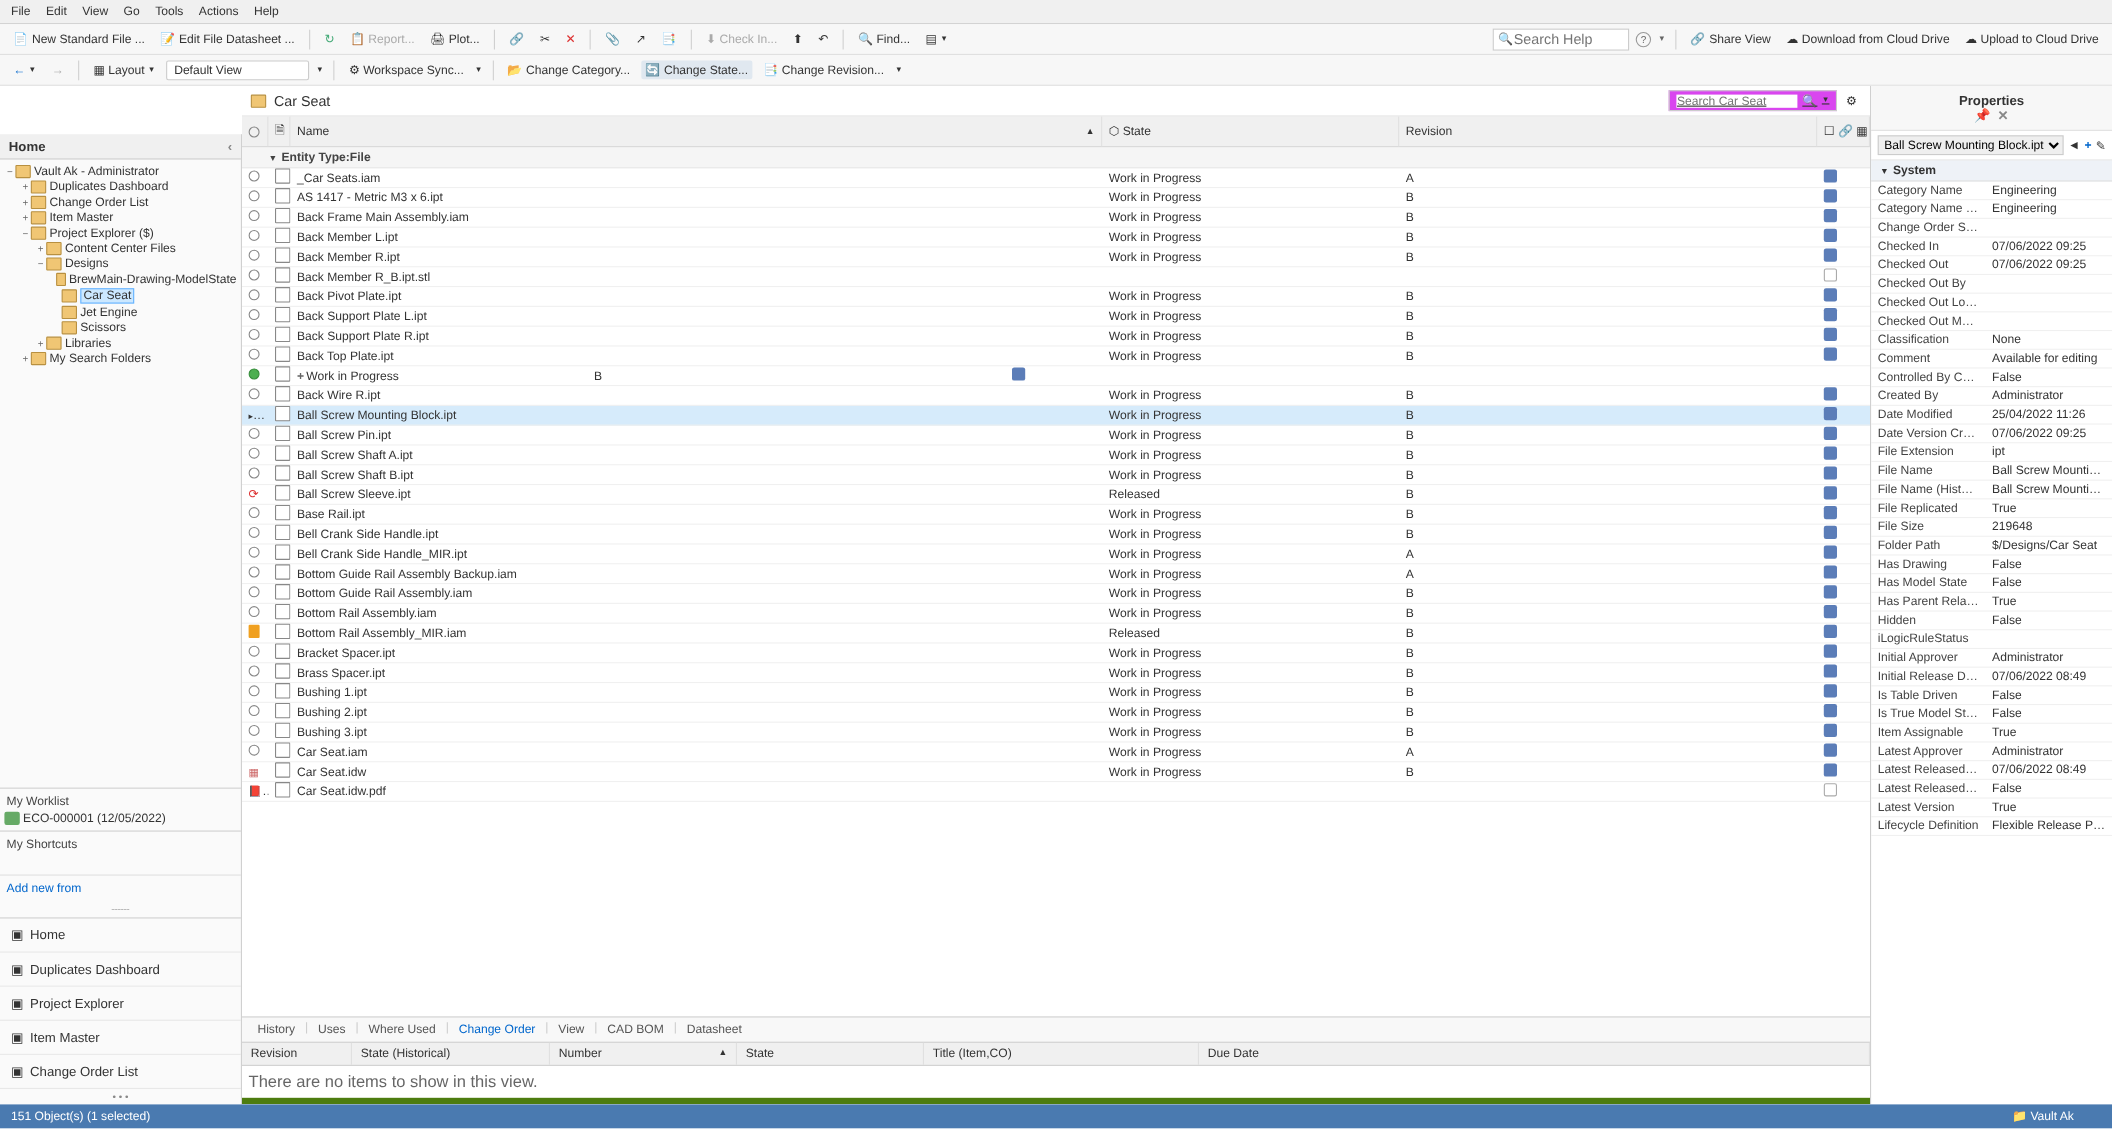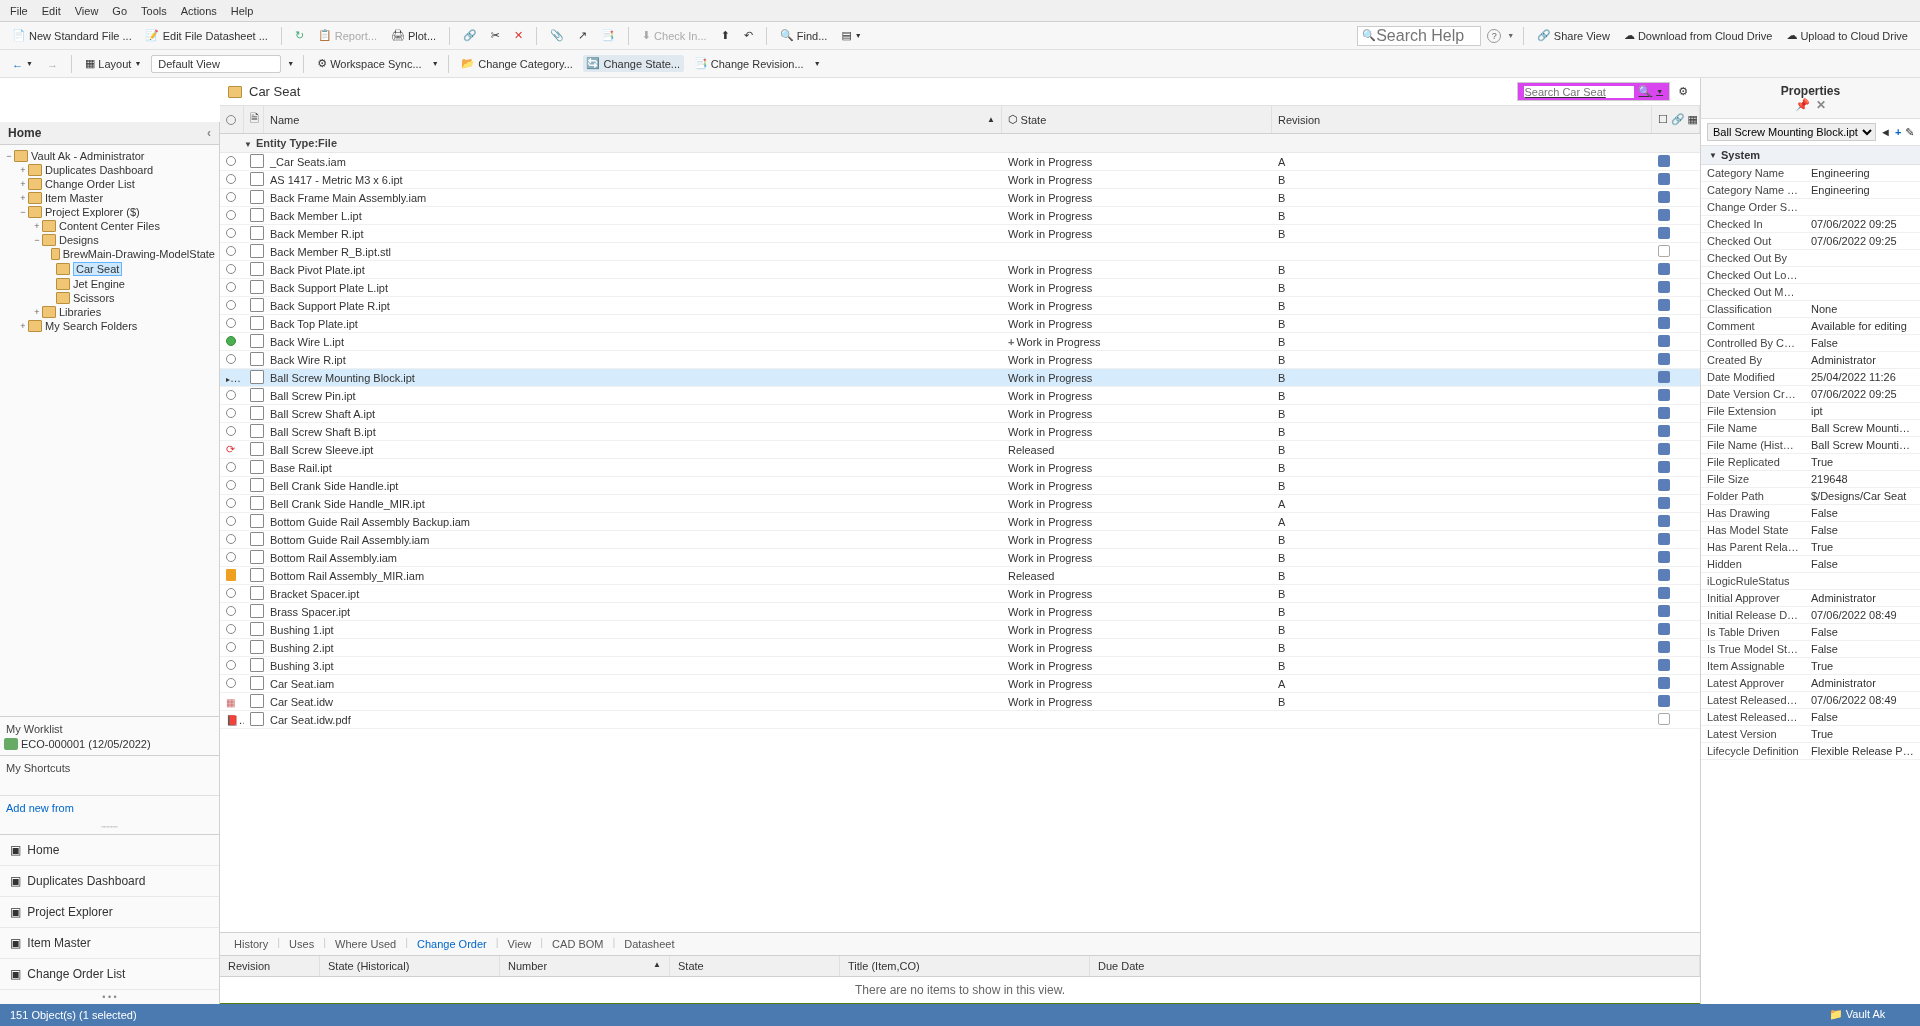--- a/index.html
+++ b/index.html
@@ -9,21 +9,21 @@
 
 .menu-bar { display: flex; background: #f0f0f0; border-bottom: 1px solid #d0d0d0; padding: 2px 10px; height: 22px; align-items: center; gap: 14px; }
 .menu-item { cursor: pointer; font-size: 11px; }
 
 
 .toolbar { display: flex; background: #f7f7f7; border-bottom: 1px solid #e0e0e0; padding: 4px 8px; height: 28px; align-items: center; gap: 6px; font-size: 11px; }
 .tb-btn { display: inline-flex; align-items: center; gap: 3px; padding: 2px 4px; cursor: pointer; border-radius: 2px; }
 .tb-sep { width: 1px; height: 18px; background: #d0d0d0; margin: 0 3px; }
 .tb-icon { width: 14px; height: 14px; display: inline-block; }
 .search-box { display: inline-flex; align-items: center; border: 1px solid #ccc; background: #fff; padding: 1px 4px; height: 20px; margin-left: auto; }
-.search-box input { border: none; outline: none; font-size: 16px; width: 100px; }
+.search-box input { border: none; outline: none; font-size: 13px; width: 100px; }
 .help-icon { border: 1px solid #999; border-radius: 50%; width: 14px; height: 14px; display: inline-flex; align-items: center; justify-content: center; font-size: 9px; color: #666; }
 
 
 .main { flex: 1; display: flex; overflow: hidden; }
 
 
 .sidebar-left { width: 220px; display: flex; flex-direction: column; border-right: 1px solid #d0d0d0; background: #fafafa; margin-top: 44px; }
 .panel-header { background: #f0f0f0; padding: 4px 8px; font-weight: bold; font-size: 12px; border-bottom: 1px solid #d0d0d0; display: flex; justify-content: space-between; align-items: center; }
 .tree { flex: 1; overflow-y: auto; padding: 4px; }
 .tree-node { display: flex; align-items: center; padding: 1px 0; cursor: pointer; font-size: 11px; white-space: nowrap; }
@@ -65,21 +65,21 @@
 .lock-icon { width: 10px; height: 12px; background: #f0a020; border-radius: 1px; display: inline-block; }
 .plus-mark { color: #666; font-weight: bold; margin-right: 2px; }
 
 
 .bottom-tabs { display: flex; border-top: 1px solid #d0d0d0; background: #f8f8f8; padding: 3px 8px; font-size: 11px; gap: 0; }
 .bt-tab { padding: 2px 6px; cursor: pointer; color: #555; }
 .bt-tab.active { color: #0066cc; font-weight: 500; }
 .bt-sep { color: #ccc; padding: 0 3px; }
 .bottom-grid-header { display: flex; background: #f0f0f0; border-top: 1px solid #d0d0d0; border-bottom: 1px solid #d0d0d0; font-size: 11px; }
 .bg-cell { padding: 4px 8px; border-right: 1px solid #e0e0e0; }
-.no-items { text-align: center; padding: 6px; color: #666; font-size: 12px; border-bottom: 1px solid #4d7c0f; }
+.no-items { padding: 6px; color: #666; font-size: 15px; border-bottom: 6px solid #4d7c0f; }
 
 
 .sidebar-right { width: 220px; border-left: 1px solid #d0d0d0; background: #fff; display: flex; flex-direction: column; }
 .prop-header { padding: 6px 8px; background: #f7f7f7; border-bottom: 1px solid #e0e0e0; font-size: 12px; font-weight: bold; display: flex; justify-content: center; align-items: center; flex-direction: column; }
 .prop-file-sel { padding: 4px 6px; border-bottom: 1px solid #e0e0e0; display: flex; align-items: center; gap: 4px; font-size: 11px; }
 .prop-file-sel select { flex: 1; font-size: 11px; border: 1px solid #ccc; padding: 1px; }
 .prop-group-hdr { background: #eef2f7; padding: 3px 8px; font-size: 11px; font-weight: bold; border-bottom: 1px solid #e0e0e0; display: flex; align-items: center; gap: 4px; }
 .prop-body { flex: 1; overflow-y: auto; }
 .prop-row { display: flex; border-bottom: 1px solid #f0f0f0; font-size: 11px; }
 .prop-key { width: 104px; padding: 2px 6px; color: #444; overflow: hidden; text-overflow: ellipsis; white-space: nowrap; }
@@ -456,21 +456,20 @@
             <div class="cell col-check"><span class="state-circle wip"></span></div>
             <div class="cell col-icon"><span class="file-icon"></span></div>
             <div class="cell col-name">Back Top Plate.ipt</div>
             <div class="cell col-state">Work in Progress</div>
             <div class="cell col-rev">B</div>
             <div class="cell col-end"><span class="square-badge"></span></div>
           </div>
           <div class="grid-row">
             <div class="cell col-check"><span class="state-circle green"></span></div>
             <div class="cell col-icon"><span class="file-icon"></span></div>
-            <div class="cell col-name">Back Wire L.ipt</div>
             <div class="cell col-state"><span class="plus-mark">+</span>Work in Progress</div>
             <div class="cell col-rev">B</div>
             <div class="cell col-end"><span class="square-badge"></span></div>
           </div>
           <div class="grid-row">
             <div class="cell col-check"><span class="state-circle wip"></span></div>
             <div class="cell col-icon"><span class="file-icon"></span></div>
             <div class="cell col-name">Back Wire R.ipt</div>
             <div class="cell col-state">Work in Progress</div>
             <div class="cell col-rev">B</div>

